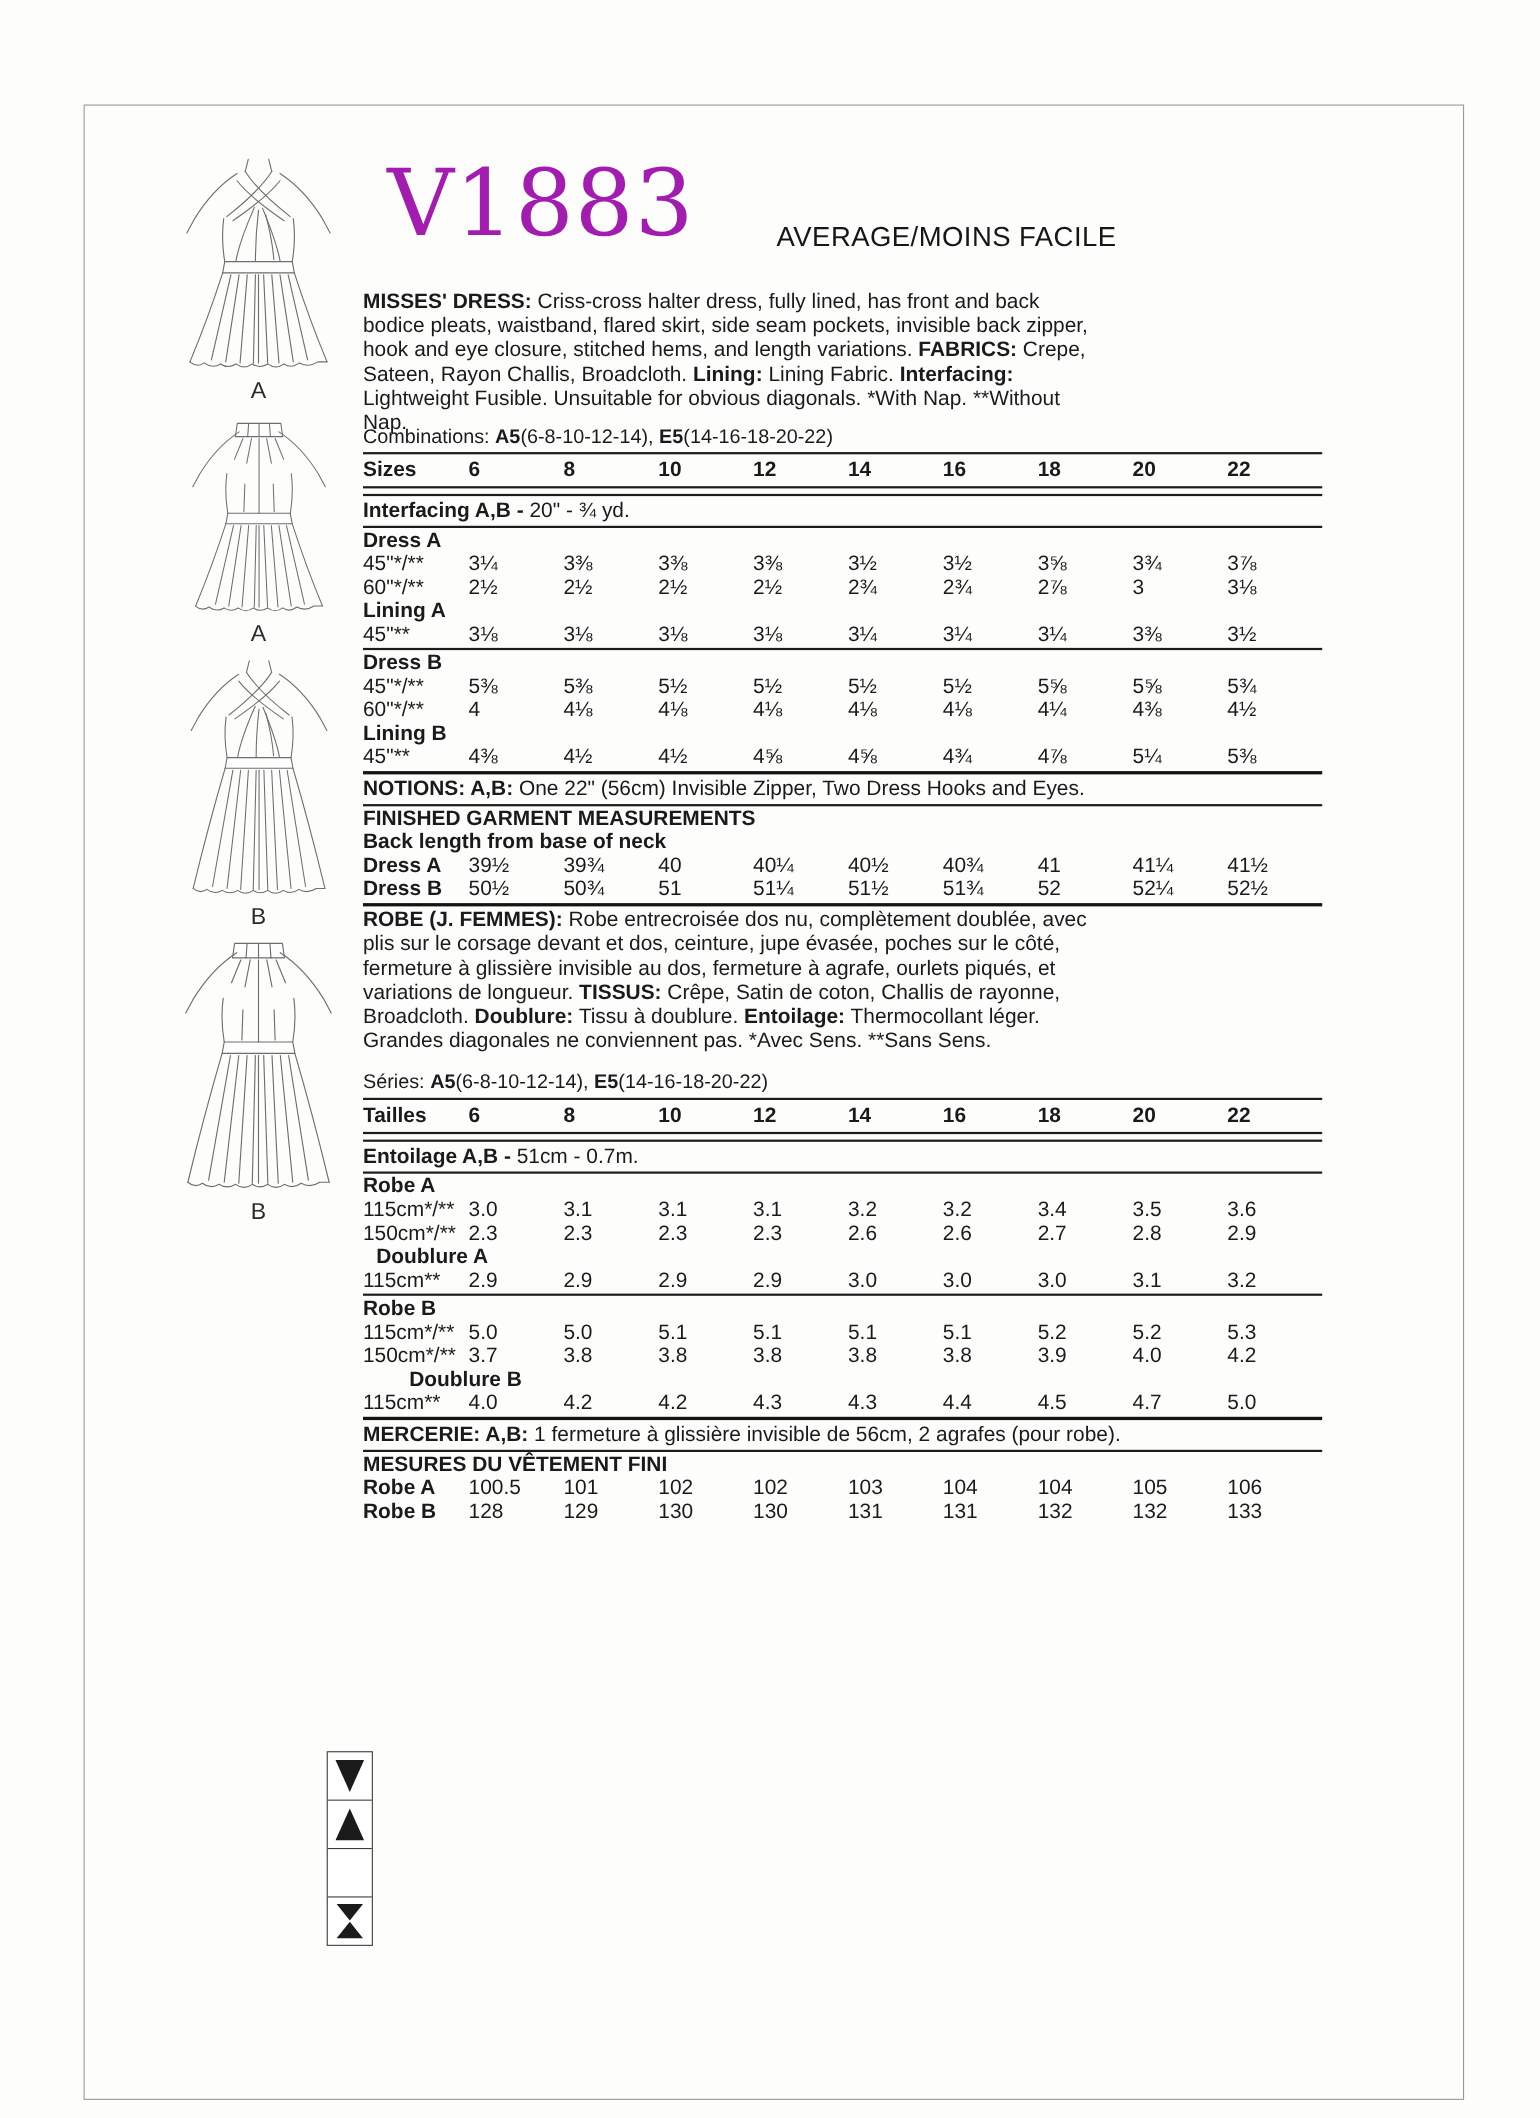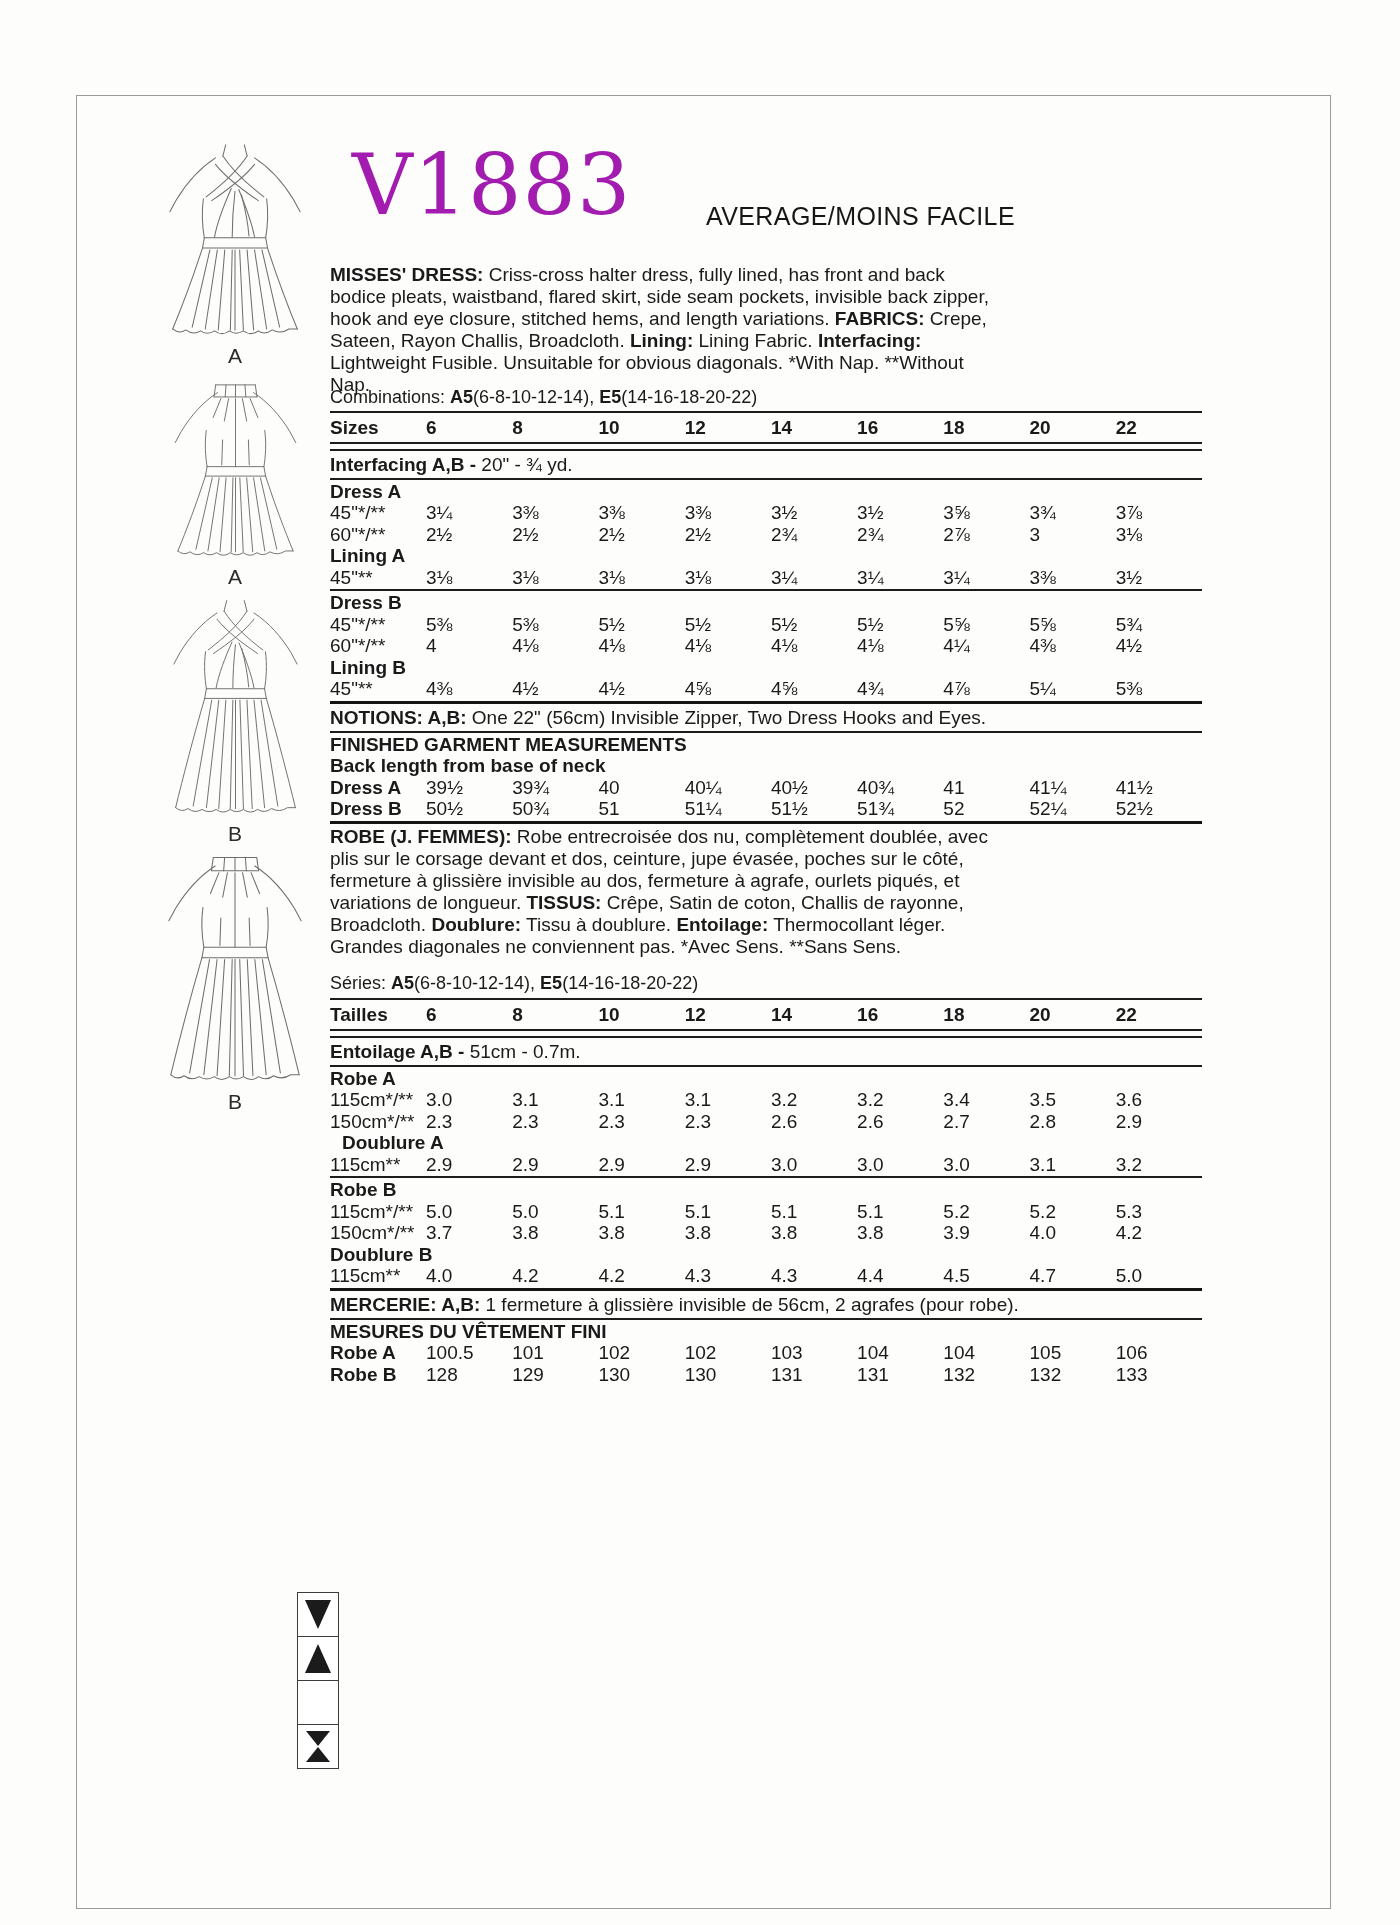--- a/index.html
+++ b/index.html
@@ -408,21 +408,21 @@
           <div class="tcell">3.8</div>
           <div class="tcell">3.8</div>
           <div class="tcell">3.8</div>
           <div class="tcell">3.8</div>
           <div class="tcell">3.8</div>
           <div class="tcell">3.9</div>
           <div class="tcell">4.0</div>
           <div class="tcell">4.2</div>
         </div>
         <div class="trow">
-          <div class="tlabel b" style="grid-column: 1 / -1;">Doublure B</div>
+          <div class="tlabel b" style="grid-column: 1 / -1; margin-left: 42px;">Doublure B</div>
         </div>
         <div class="trow">
           <div class="tlabel">115cm**</div>
           <div class="tcell">4.0</div>
           <div class="tcell">4.2</div>
           <div class="tcell">4.2</div>
           <div class="tcell">4.3</div>
           <div class="tcell">4.3</div>
           <div class="tcell">4.4</div>
           <div class="tcell">4.5</div>

